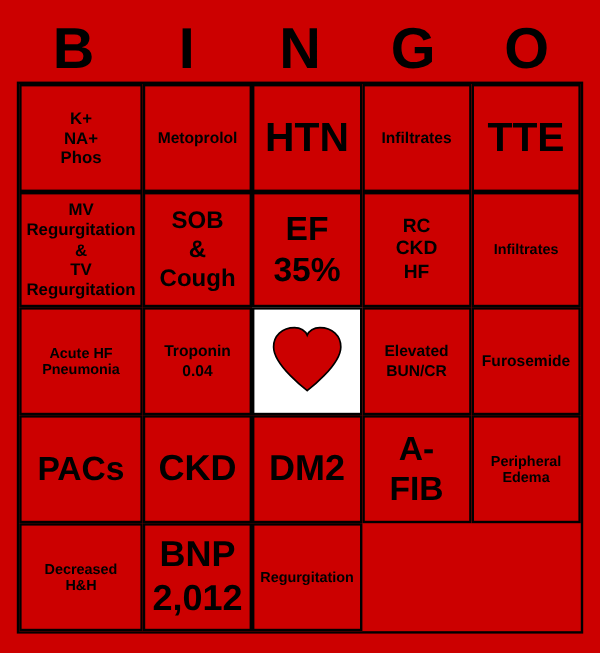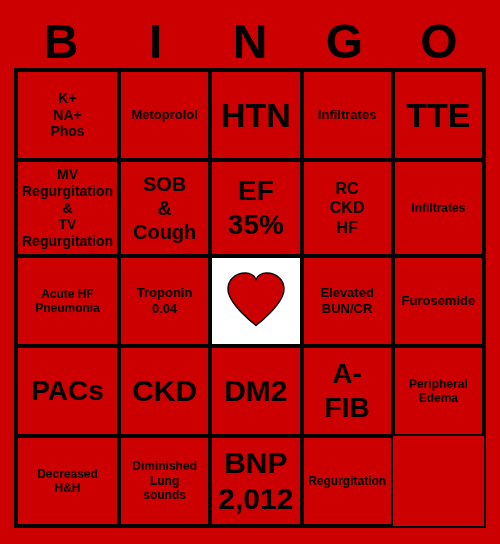--- a/index.html
+++ b/index.html
@@ -92,17 +92,16 @@
     <div class="bingo-cell" style="font-size:13px;">Elevated<br>BUN/CR</div>
     <div class="bingo-cell" style="font-size:13px;">Furosemide</div>
 
     <div class="bingo-cell" style="font-size:28px;">PACs</div>
     <div class="bingo-cell" style="font-size:30px;">CKD</div>
     <div class="bingo-cell" style="font-size:30px;">DM2</div>
     <div class="bingo-cell" style="font-size:28px;">A-<br>FIB</div>
 
     <div class="bingo-cell" style="font-size:12px;">Peripheral<br>Edema</div>
     <div class="bingo-cell" style="font-size:12px;">Decreased<br>H&amp;H</div>
-    <div class="bingo-cell" style="font-size:12px;">Diminished<br>Lung<br>sounds</div>
     <div class="bingo-cell" style="font-size:30px;">BNP<br>2,012</div>
     <div class="bingo-cell" style="font-size:12px;">Regurgitation</div>
   </div>
 </div>
 
 </body></html>

